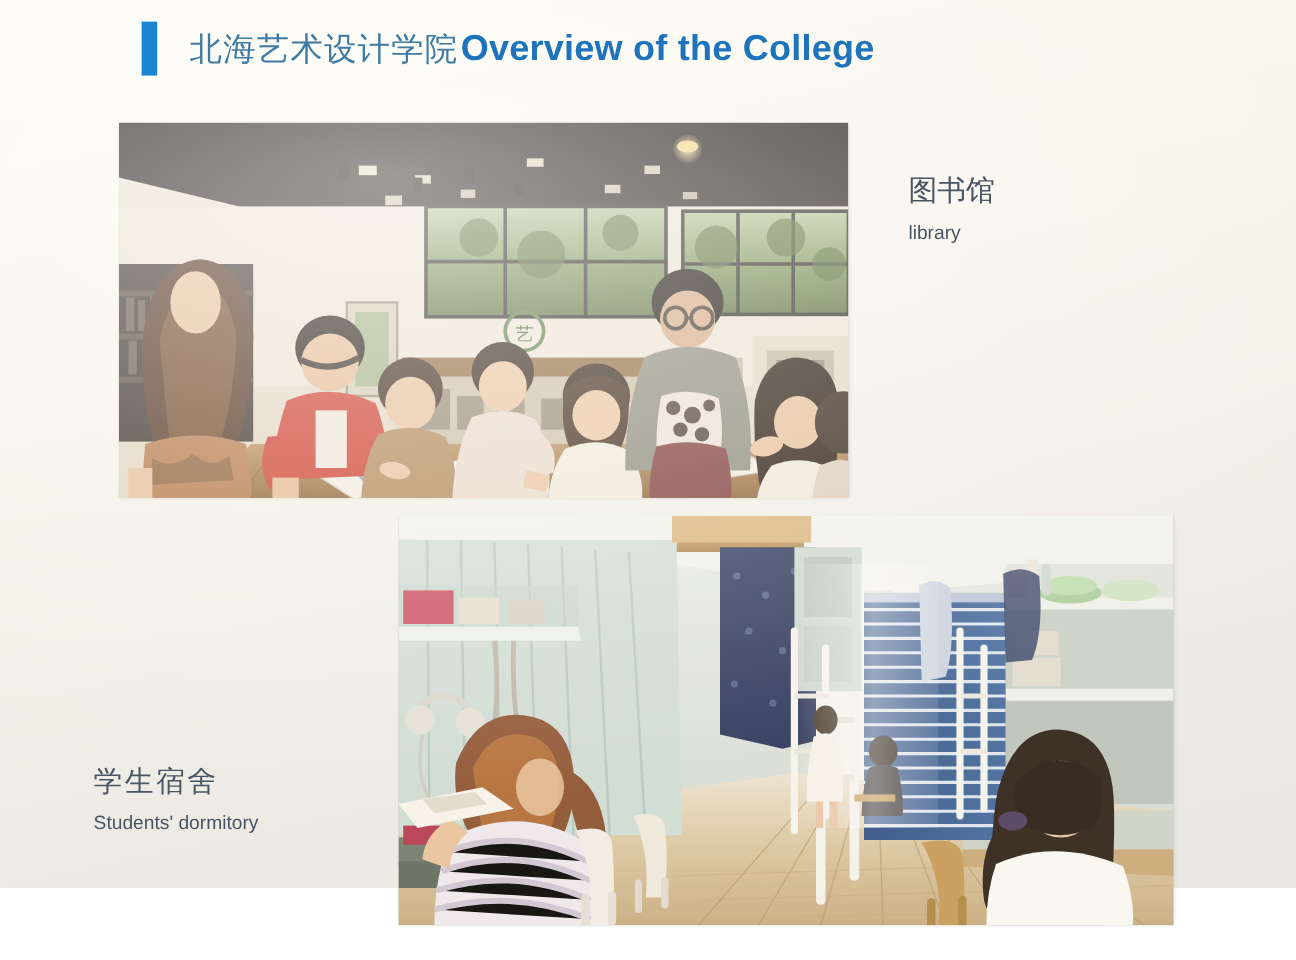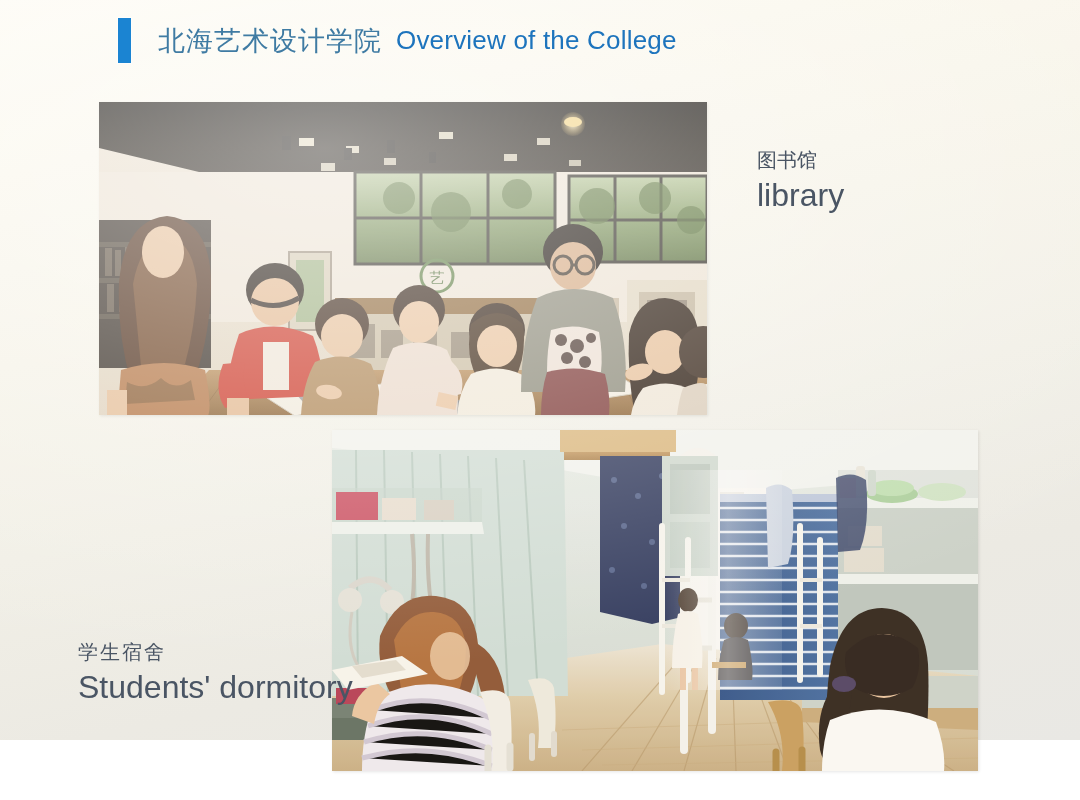--- a/index.html
+++ b/index.html
@@ -43,25 +43,25 @@
     box-shadow: 0 0 0 1px rgba(255,255,255,.6);
   }
   .title-cn {
     font-size: 27px;
     color: #3f7ba3;
     letter-spacing: 1px;
     font-weight: 400;
     white-space: nowrap;
   }
   .title-en {
-    font-size: 26px;
+    font-size: 30px;
     color: #1d74bd;
-    font-weight: 400;
+    font-weight: 700;
     letter-spacing: .2px;
-    margin-left: 14px;
+    margin-left: 2px;
     white-space: nowrap;
   }
 
   
   .photo {
     position: absolute;
     overflow: hidden;
     background: #cfcabf;
   }
   #photo-library {
@@ -77,22 +77,22 @@
   .photo svg { display: block; width: 100%; height: 100%; }
 
   
   .caption {
     position: absolute;
     color: #4a5564;
     z-index: 4;
   }
   #caption-library { left: 757px; top: 143px; text-align: left; }
   #caption-dorm   { left: 78px;  top: 635px; text-align: left; width: 230px; }
-  .caption .cn { font-size: 20px; line-height: 34px; white-space: nowrap; }
-  .caption .en { font-size: 32px; line-height: 36px; white-space: nowrap; }
+  .caption .cn { font-size: 24px; line-height: 34px; white-space: nowrap; }
+  .caption .en { font-size: 16px; line-height: 36px; white-space: nowrap; }
   #caption-dorm .cn { letter-spacing: 2px; }
 
   
   #watermark {
     position: absolute;
     left: 846px; top: 730px;
     display: flex; align-items: center;
     z-index: 10;
     pointer-events: none;
   }

